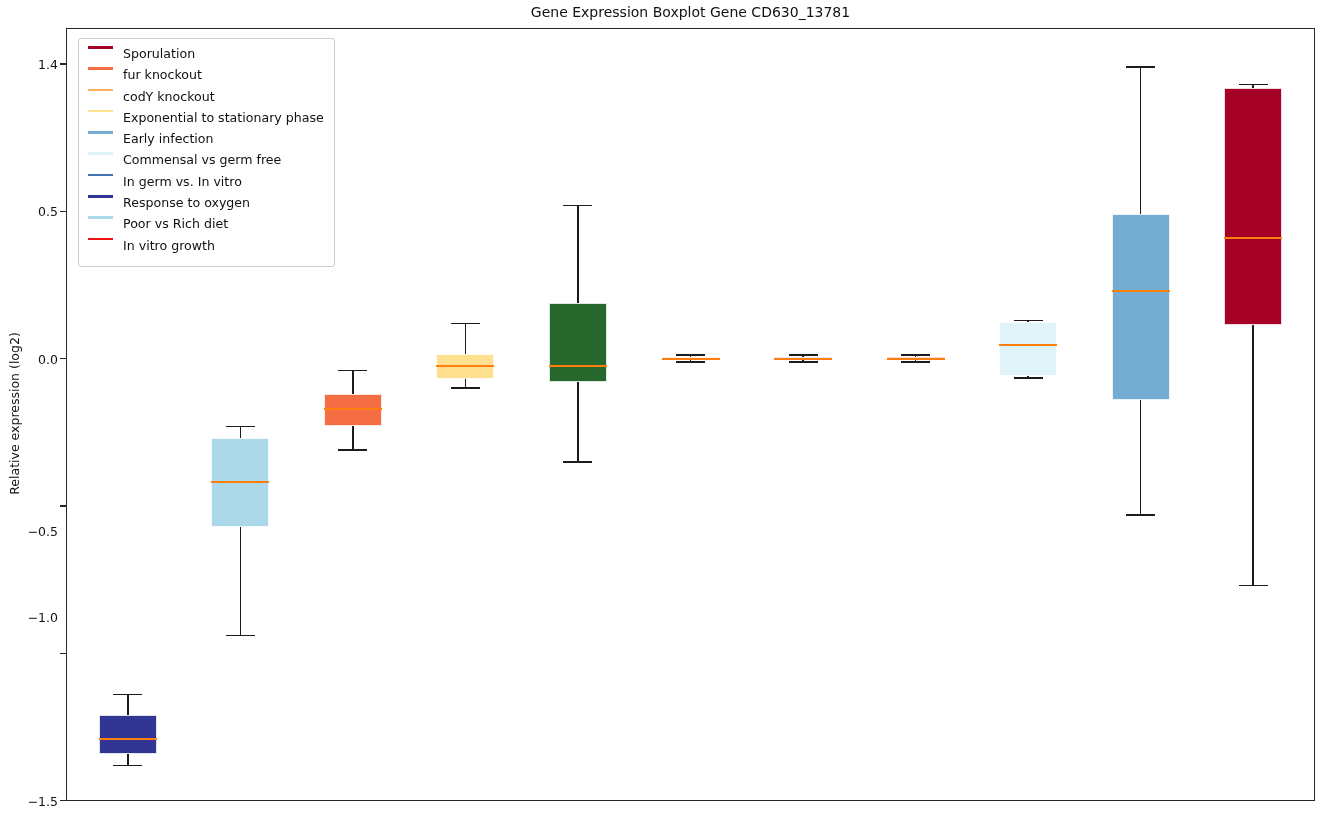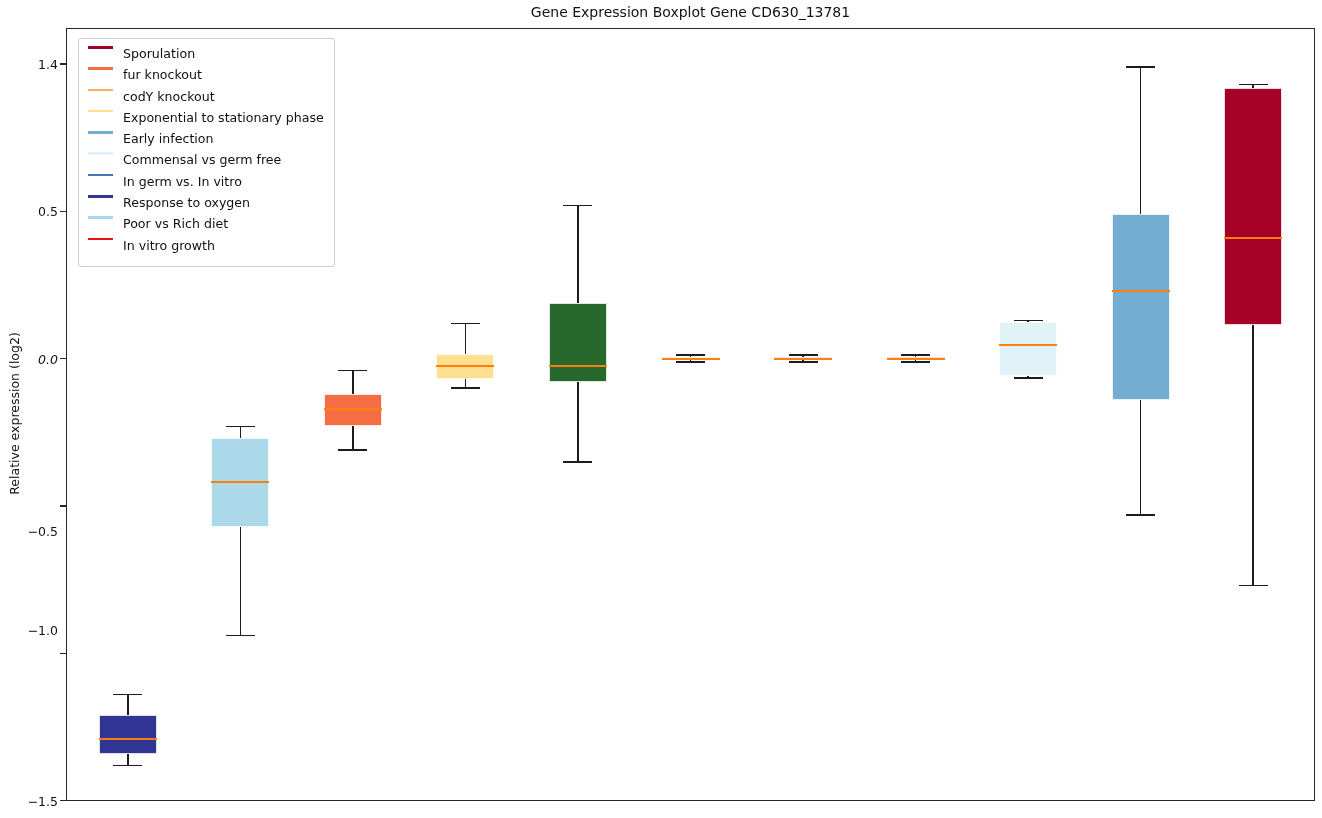--- a/index.html
+++ b/index.html
@@ -24,25 +24,25 @@
 
 <div class="figure">
   <div class="chart-title">Gene Expression Boxplot Gene CD630_13781</div>
   <div class="ylabel">Relative expression (log2)</div>
   <div class="plot-area"></div>
   <div id="yticks">
       <div class="ytick-label" style="top: 63.9535px;">1.4</div>
       <div class="ytick-mark" style="left: 60px; top: 63.3535px;"></div>
       <div class="ytick-label" style="top: 211.304px;">0.5</div>
       <div class="ytick-mark" style="left: 60px; top: 210.704px;"></div>
-      <div class="ytick-label" style="top: 358.654px; font-style: italic;">0.0</div>
+      <div class="ytick-label" style="top: 358.654px;">0.0</div>
       <div class="ytick-mark" style="left: 60px; top: 358.054px;"></div>
       <div class="ytick-label" style="top: 531px;">−0.5</div>
       <div class="ytick-mark" style="left: 60px; top: 505.405px;"></div>
-      <div class="ytick-label" style="top: 630px;">−1.0</div>
+      <div class="ytick-label" style="top: 617px;">−1.0</div>
       <div class="ytick-mark" style="left: 60px; top: 652.755px;"></div>
       <div class="ytick-label" style="top: 800.705px;">−1.5</div>
       <div class="ytick-mark" style="left: 60px; top: 800.105px;"></div>
     </div>
   <div id="boxes">
       <div class="whisker-line" style="left: 127.137px; top: 694.613px; height: 70.7282px;"></div>
       <div class="whisker-cap" style="left: 113.387px; top: 693.863px; width: 29px;"></div>
       <div class="whisker-cap" style="left: 113.387px; top: 764.591px; width: 29px;"></div>
       <div class="box-rect" style="left: 98.8874px; top: 715.242px; width: 58px; height: 38.3111px; background: rgb(49, 54, 149);"></div>
       <div class="median-line" style="left: 98.8874px; top: 737.818px; width: 58px; background: rgb(255, 127, 14);"></div>

